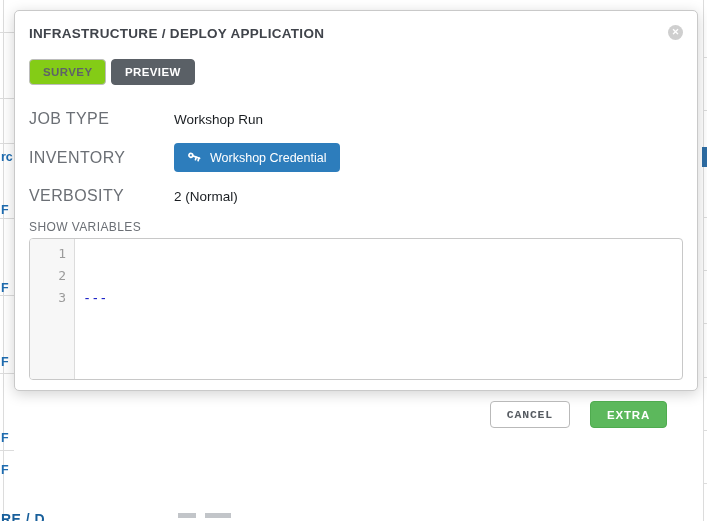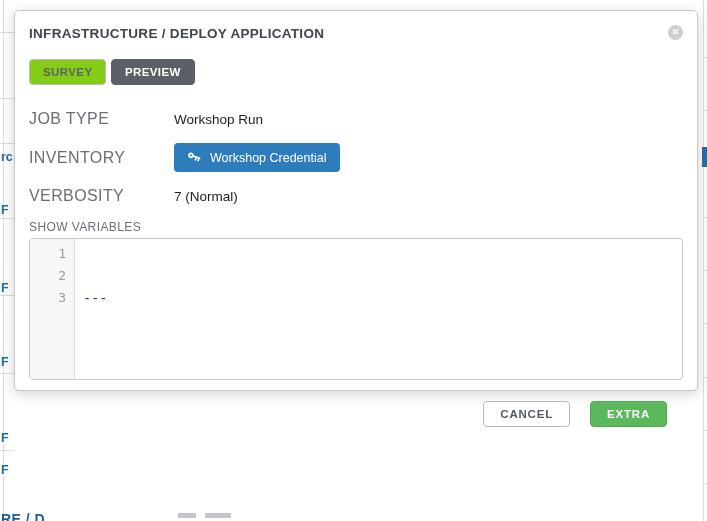--- a/index.html
+++ b/index.html
@@ -64,21 +64,21 @@
   .code{padding:4px 0 0 8px;font-size:13.5px;line-height:22px;color:#24292e;white-space:pre;flex:1;}
   .tok-key{color:#2026c8;}
   .tok-punct{color:#3c4146;}
   .tok-plain{color:#24292e;}
   
   .footer{margin-top:21px;display:flex;justify-content:flex-end;gap:20px;padding-right:16px;}
   .btn{
     padding:6px 16px;border-radius:4px;font-size:11.5px;font-weight:bold;
     letter-spacing:.8px;cursor:pointer;font-family:"Liberation Sans",sans-serif;
   }
-  .btn-cancel{background:#fff;border:1px solid #b9b9b9;color:#565b61;}
+  .btn-cancel{background:#fff;border:1px solid #b9b9b9;color:#565b61;font-family:Liberation Mono, monospace;}
   .btn-launch{background:#5cb85c;border:1px solid #4fab4f;color:#fff;}
 </style>
 </head>
 <body>
 
 <div class="bg-vline" style="left:3px;top:0;height:521px;"></div>
 <div class="bg-vline" style="left:703px;top:0;height:521px;"></div>
 
 <div class="bg-tick" style="left:0;top:32px;width:14px;"></div>
 <div class="bg-tick" style="left:0;top:98px;width:14px;"></div>
@@ -142,21 +142,21 @@
             </g>
           </svg>
         </span>
         <span>Workshop Credential</span>
       </span>
     </div>
 
 
     <div class="field-row">
       <span class="field-label">VERBOSITY</span>
-      <span class="field-value">7 (Normal)</span>
+      <span class="field-value">2 (Normal)</span>
     </div>
 
 
   </div>
 
   <div class="ev-label">SHOW VARIABLES</div>
 
   <div class="editor">
     <div class="gutter">
       <div>1</div>

